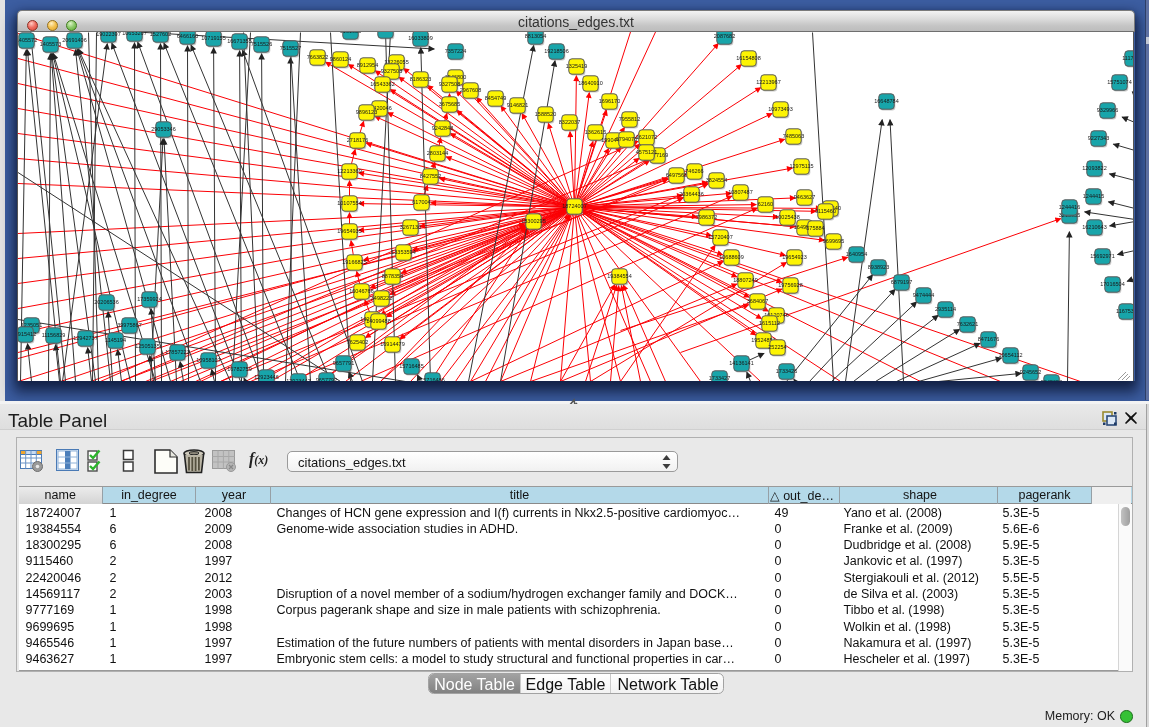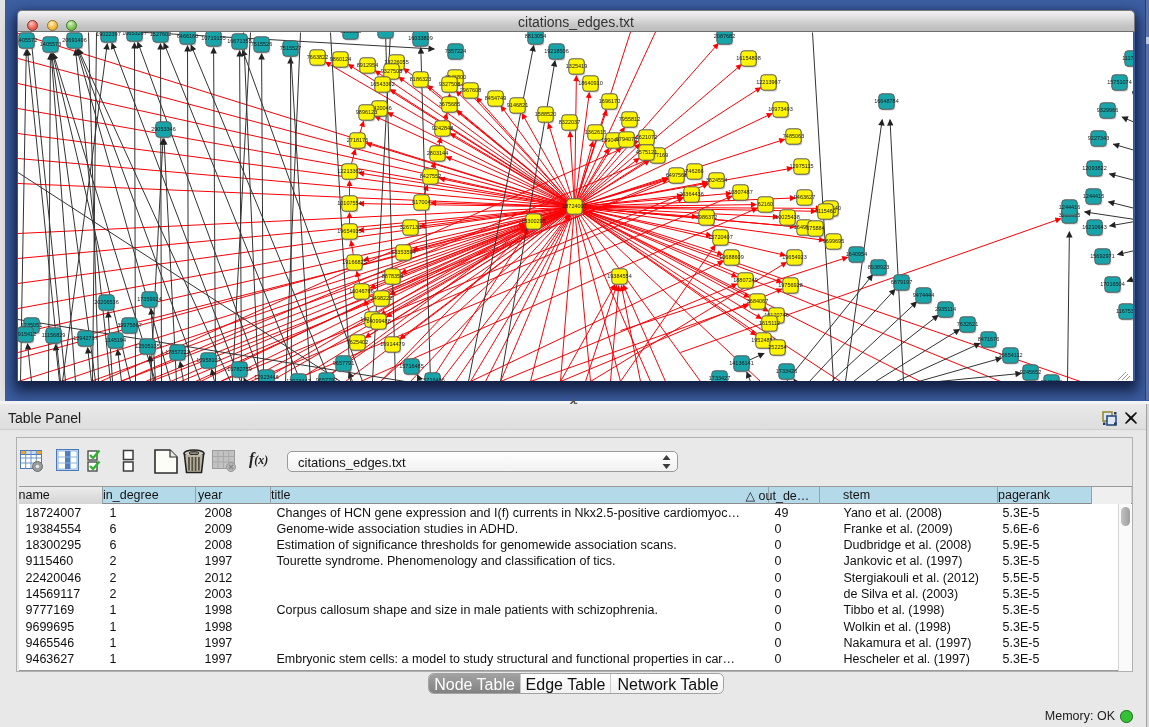--- a/index.html
+++ b/index.html
@@ -9,26 +9,26 @@
 #titlebar{position:absolute;left:0;top:0;width:100%;height:21.5px;border-radius:5px 5px 0 0;
  background:linear-gradient(#f3f3f3,#d8d8d8 45%,#c4c4c4 75%,#bdbdbd);border:1px solid #7a7a7a;border-bottom:1px solid #6f6f6f}
 #title{position:absolute;width:100%;text-align:center;top:2.5px;font-size:14px;color:#333}
 .tl{position:absolute;top:9px;width:11px;height:11px;border-radius:50%}
 #tlr{left:9px;background:radial-gradient(circle at 38% 28%,#ffc9c2,#ef6e62 48%,#d84438);border:1px solid #8e2e22}
 #tly{left:28.5px;background:radial-gradient(circle at 38% 28%,#ffefc3,#f3c14f 48%,#dfa32c);border:1px solid #96701c}
 #tlg{left:48px;background:radial-gradient(circle at 38% 28%,#ddf3c8,#8cc96a 48%,#5bad33);border:1px solid #3f7a1e}
 #canvas{position:absolute;left:0;top:21.5px;width:1117px;height:349.5px;background:#fff;border-left:1px solid #555;border-right:1px solid #555;overflow:hidden}
 #divider{position:absolute;left:0;top:400.5px;width:1149px;height:3.5px;background:#f3f3f3}
 #ptitle{position:absolute;left:0;top:404px;width:1149px;height:26px;background:linear-gradient(#e9e9e9,#dedede);border-bottom:1px solid #cfcfcf}
-#ptitle span{position:absolute;left:8px;top:6px;font-size:14px;color:#1d1d1d}
+#ptitle span{position:absolute;left:8px;top:6px;font-size:19px;color:#1d1d1d}
 #subpanel{position:absolute;left:16px;top:437px;width:1117px;height:235px;border:1px solid #b0b0b0;background:#e9e9e9}
 #combo{position:absolute;left:287px;top:451px;width:391px;height:20.5px;border:1px solid #9a9a9a;border-radius:5px;background:linear-gradient(#ffffff,#f1f1f1);}
 #combo span{position:absolute;left:10px;top:2.5px;font-size:13px;color:#141414}
 #thead{position:absolute;left:18.5px;top:485.5px;width:1113px;height:18.5px;background:#b4d9e9;border-top:1px solid #9a9a9a;border-bottom:1px solid #8a8a8a}
-.hc{position:absolute;top:0;height:18.5px;font-size:12.5px;color:#141414;text-align:left;border-right:1px solid #96a0a6;padding-top:1.5px}
+.hc{position:absolute;top:0;height:18.5px;font-size:12.5px;color:#141414;text-align:center;border-right:1px solid #96a0a6;padding-top:1.5px}
 #tbody{position:absolute;left:18.5px;top:504px;width:1113px;height:167px;background:#fff;border-bottom:1px solid #999}
 .trow{position:absolute;left:0;width:1100px;height:16.3px;font-size:12.5px;color:#101010;white-space:nowrap}
 .trow span{position:absolute;top:1.5px}
 .c0{left:7px}.c1{left:91px}.c2{left:186px}.c3{left:258px}.c4{left:756px}
 .c5{left:825px;width:155px;text-align:left}.c6{left:984px}
 #vscroll{position:absolute;left:1118px;top:504px;width:13.5px;height:167px;background:#fafafa;border-left:1px solid #d5d5d5}
 #vthumb{position:absolute;left:2px;top:3px;width:9px;height:19px;border-radius:5px;background:linear-gradient(90deg,#c2c2c2,#9e9e9e)}
 #tabs{position:absolute;left:428px;top:673px;width:296px;height:21px;border:1px solid #a2a2a2;border-radius:5.5px;background:linear-gradient(#ffffff,#f2f2f2);overflow:hidden}
 #tabs .seg{position:absolute;top:0;height:21px;font-size:16px;color:#111;text-align:center;padding-top:2px}
 #seg1{left:0;width:91px;background:linear-gradient(#a2a2a2,#7e7e7e);color:#fff !important}
@@ -1073,22 +1073,22 @@
  <svg style="position:absolute;right:6px;top:3px" width="9" height="14">
   <path d="M4.5,0 L8.5,5 H0.5 z" fill="#3c3c3c"></path>
       <path d="M4.5,14 L8.5,9 H0.5 z" fill="#3c3c3c"></path>
  </svg>
 </div>
 <div id="thead">
  <div class="hc" style="left:0;width:84.5px;background:linear-gradient(#ececec,#d2d2d2)">name</div>
  <div class="hc" style="left:84.5px;width:93px">in_degree</div>
  <div class="hc" style="left:179.5px;width:73px">year</div>
  <div class="hc" style="left:252.5px;width:498px">title</div>
- <div class="hc" style="left:727px;width:74px">△ out_de…</div>
- <div class="hc" style="left:824.5px;width:155px">stem</div>
+ <div class="hc" style="left:747px;width:74px">△ out_de…</div>
+ <div class="hc" style="left:824.5px;width:155px">shape</div>
  <div class="hc" style="left:979.5px;width:94px">pagerank</div>
  <div class="hc" style="left:1073.5px;width:39px;background:#efefef;border-right:none"></div>
 </div>
 <div id="tbody">
 <div class="trow" style="top:0.0px">
 <span class="c0">18724007</span>
       <span class="c1">1</span>
       <span class="c2">2008</span>
       <span class="c3">Changes of HCN gene expression and I(f) currents in Nkx2.5-positive cardiomyoc…</span>
       <span class="c4">49</span>
@@ -1101,71 +1101,71 @@
       <span class="c2">2009</span>
       <span class="c3">Genome-wide association studies in ADHD.</span>
       <span class="c4">0</span>
       <span class="c5">Franke et al. (2009)</span>
       <span class="c6">5.6E-6</span>
     </div>
 <div class="trow" style="top:32.6px">
 <span class="c0">18300295</span>
       <span class="c1">6</span>
       <span class="c2">2008</span>
-      <span class="c3">Estimation of significance thresholds for genomewide association scans.</span>
       <span class="c4">0</span>
       <span class="c5">Dudbridge et al. (2008)</span>
       <span class="c6">5.9E-5</span>
     </div>
 <div class="trow" style="top:48.9px">
 <span class="c0">9115460</span>
       <span class="c1">2</span>
       <span class="c2">1997</span>
-      <span class="c3">Tourette syndrome. Phenomenology and classification of tics.</span>
       <span class="c4">0</span>
       <span class="c5">Jankovic et al. (1997)</span>
       <span class="c6">5.3E-5</span>
     </div>
 <div class="trow" style="top:65.2px">
 <span class="c0">22420046</span>
       <span class="c1">2</span>
       <span class="c2">2012</span>
       <span class="c4">0</span>
       <span class="c5">Stergiakouli et al. (2012)</span>
       <span class="c6">5.5E-5</span>
     </div>
 <div class="trow" style="top:81.5px">
 <span class="c0">14569117</span>
       <span class="c1">2</span>
       <span class="c2">2003</span>
+      <span class="c3">Disruption of a novel member of a sodium/hydrogen exchanger family and DOCK…</span>
       <span class="c4">0</span>
       <span class="c5">de Silva et al. (2003)</span>
       <span class="c6">5.3E-5</span>
     </div>
 <div class="trow" style="top:97.8px">
 <span class="c0">9777169</span>
       <span class="c1">1</span>
       <span class="c2">1998</span>
-      <span class="c3">Corpus callosum shape and size in male patients with schizophrenia.</span>
+      <span class="c3">Corpus pagerank shape and size in male patients with schizophrenia.</span>
       <span class="c4">0</span>
       <span class="c5">Tibbo et al. (1998)</span>
       <span class="c6">5.3E-5</span>
     </div>
 <div class="trow" style="top:114.1px">
 <span class="c0">9699695</span>
       <span class="c1">1</span>
       <span class="c2">1998</span>
       <span class="c4">0</span>
       <span class="c5">Wolkin et al. (1998)</span>
       <span class="c6">5.3E-5</span>
     </div>
 <div class="trow" style="top:130.4px">
 <span class="c0">9465546</span>
       <span class="c1">1</span>
       <span class="c2">1997</span>
+      <span class="c3">Estimation of the future numbers of patients with mental disorders in Japan base…</span>
       <span class="c4">0</span>
       <span class="c5">Nakamura et al. (1997)</span>
       <span class="c6">5.3E-5</span>
     </div>
 <div class="trow" style="top:146.7px">
 <span class="c0">9463627</span>
       <span class="c1">1</span>
       <span class="c2">1997</span>
       <span class="c3">Embryonic stem cells: a model to study structural and functional properties in car…</span>
       <span class="c4">0</span>

